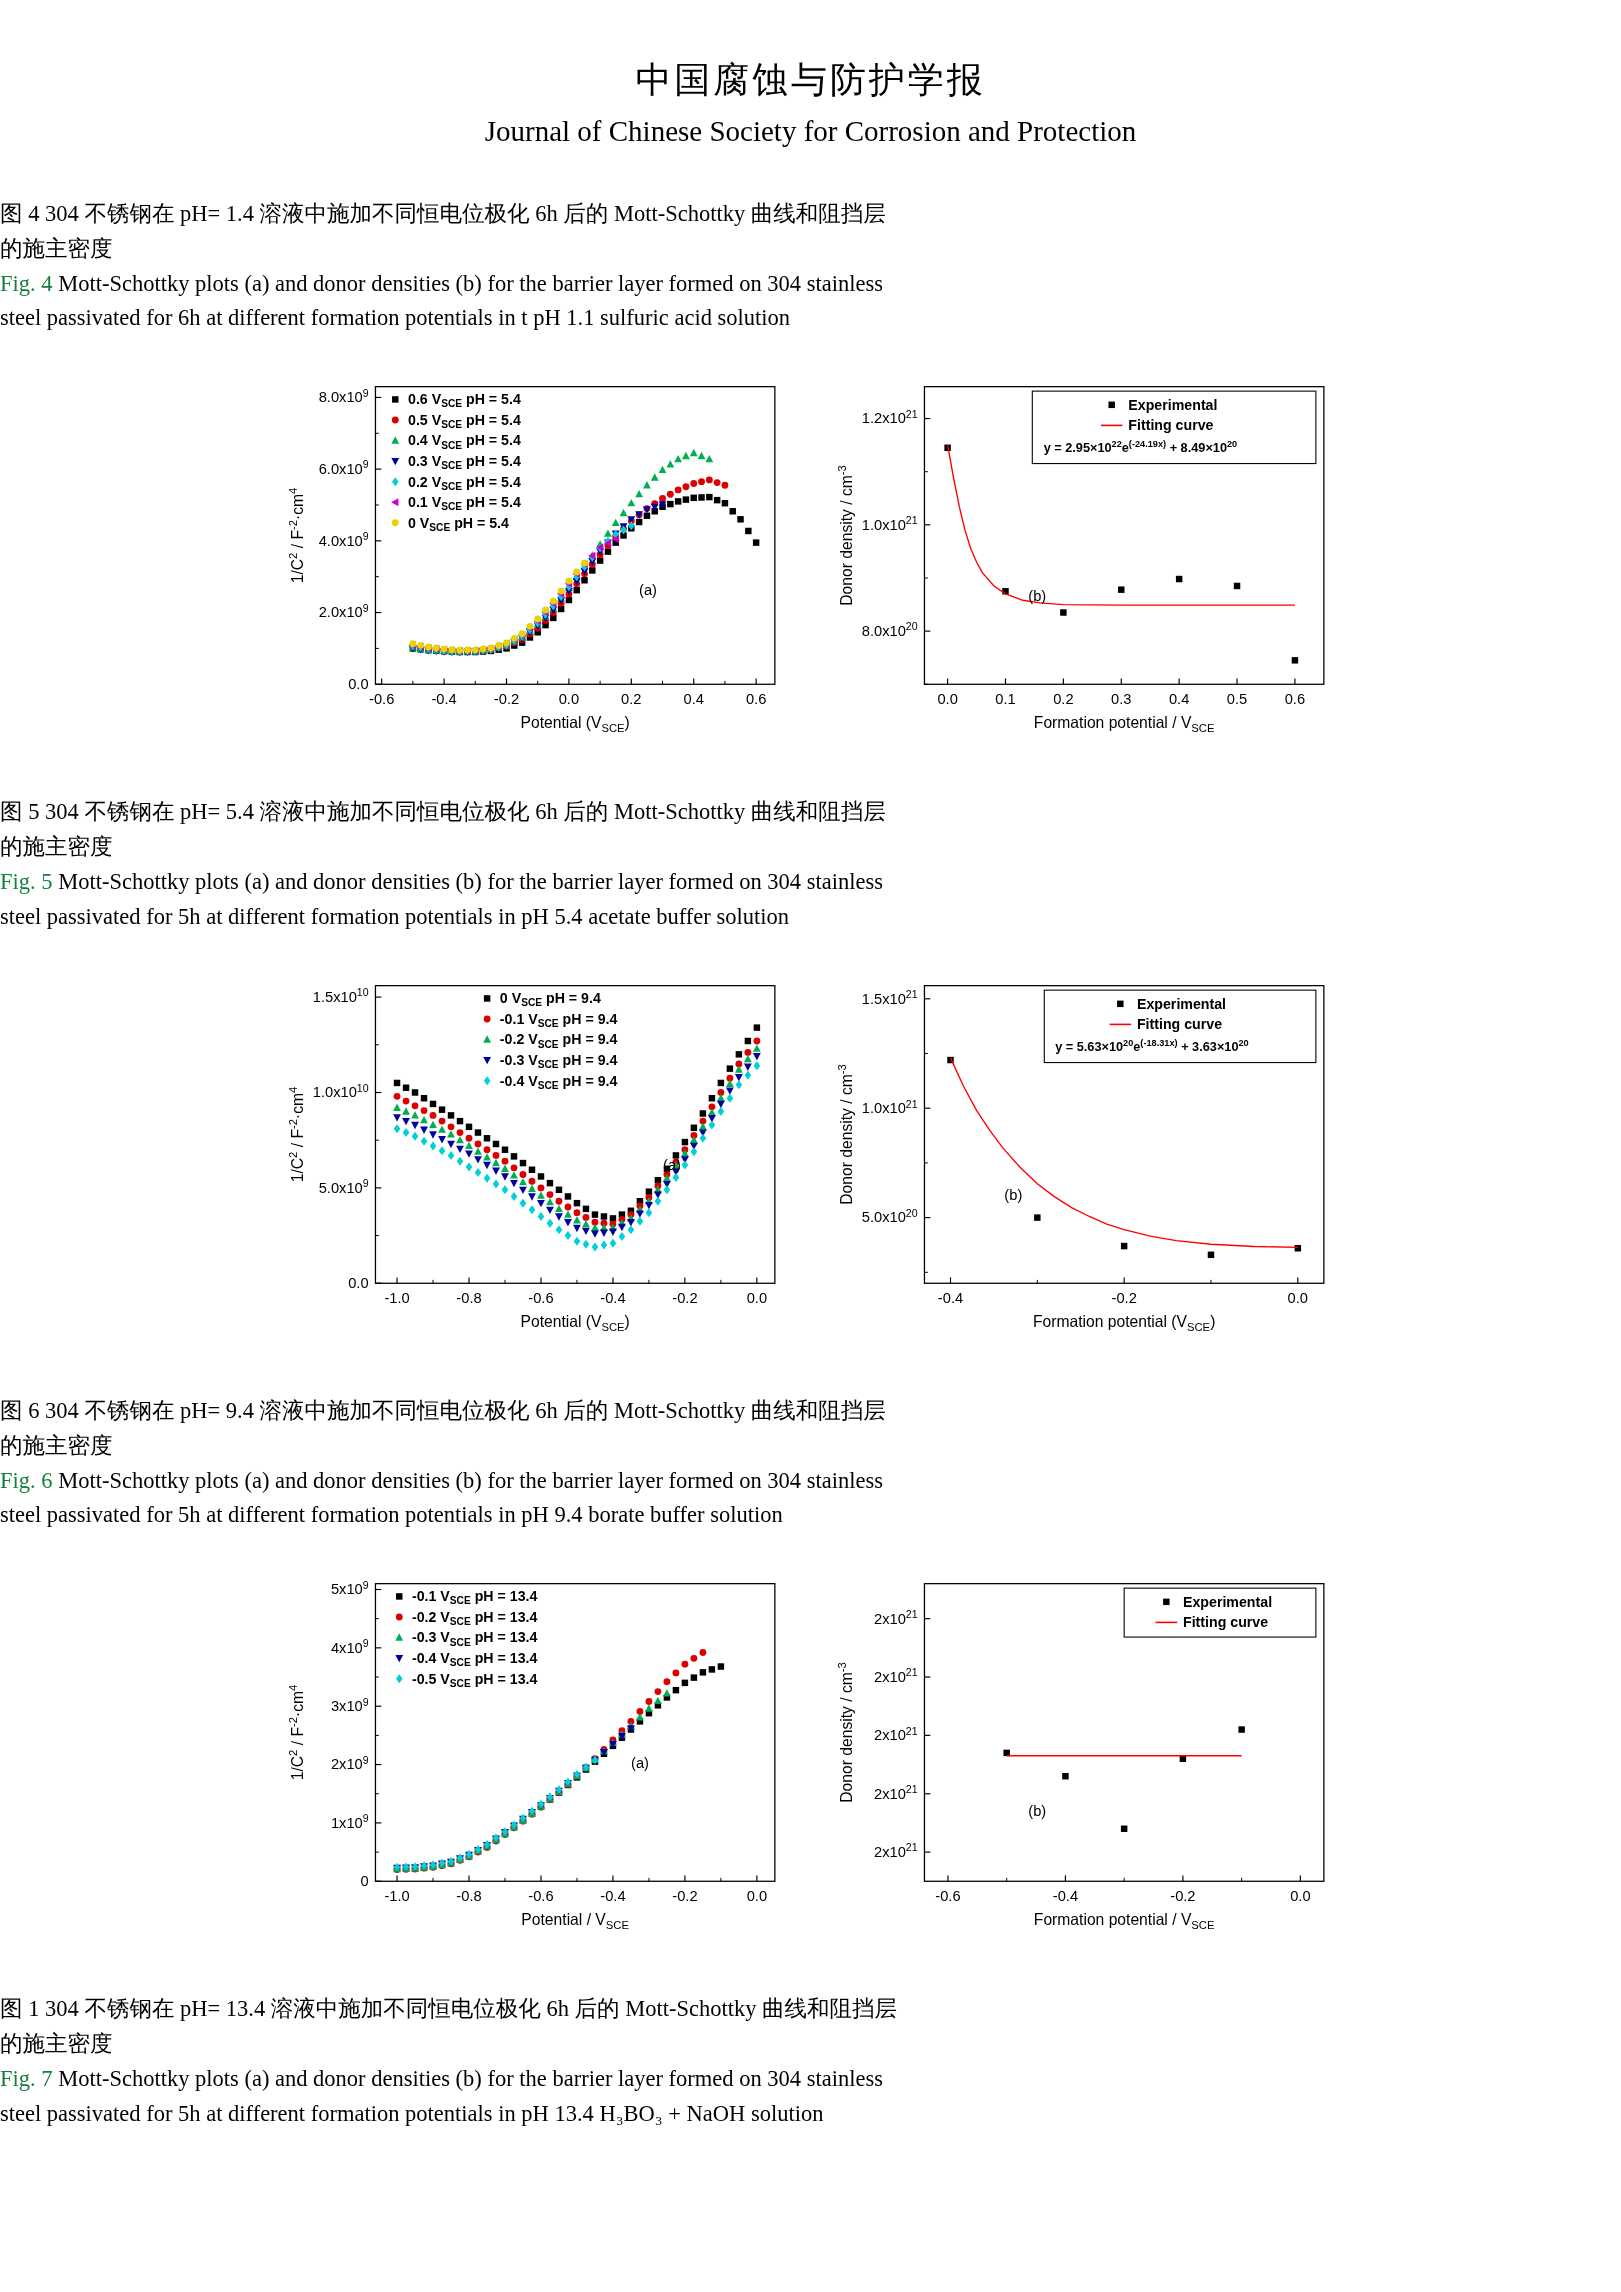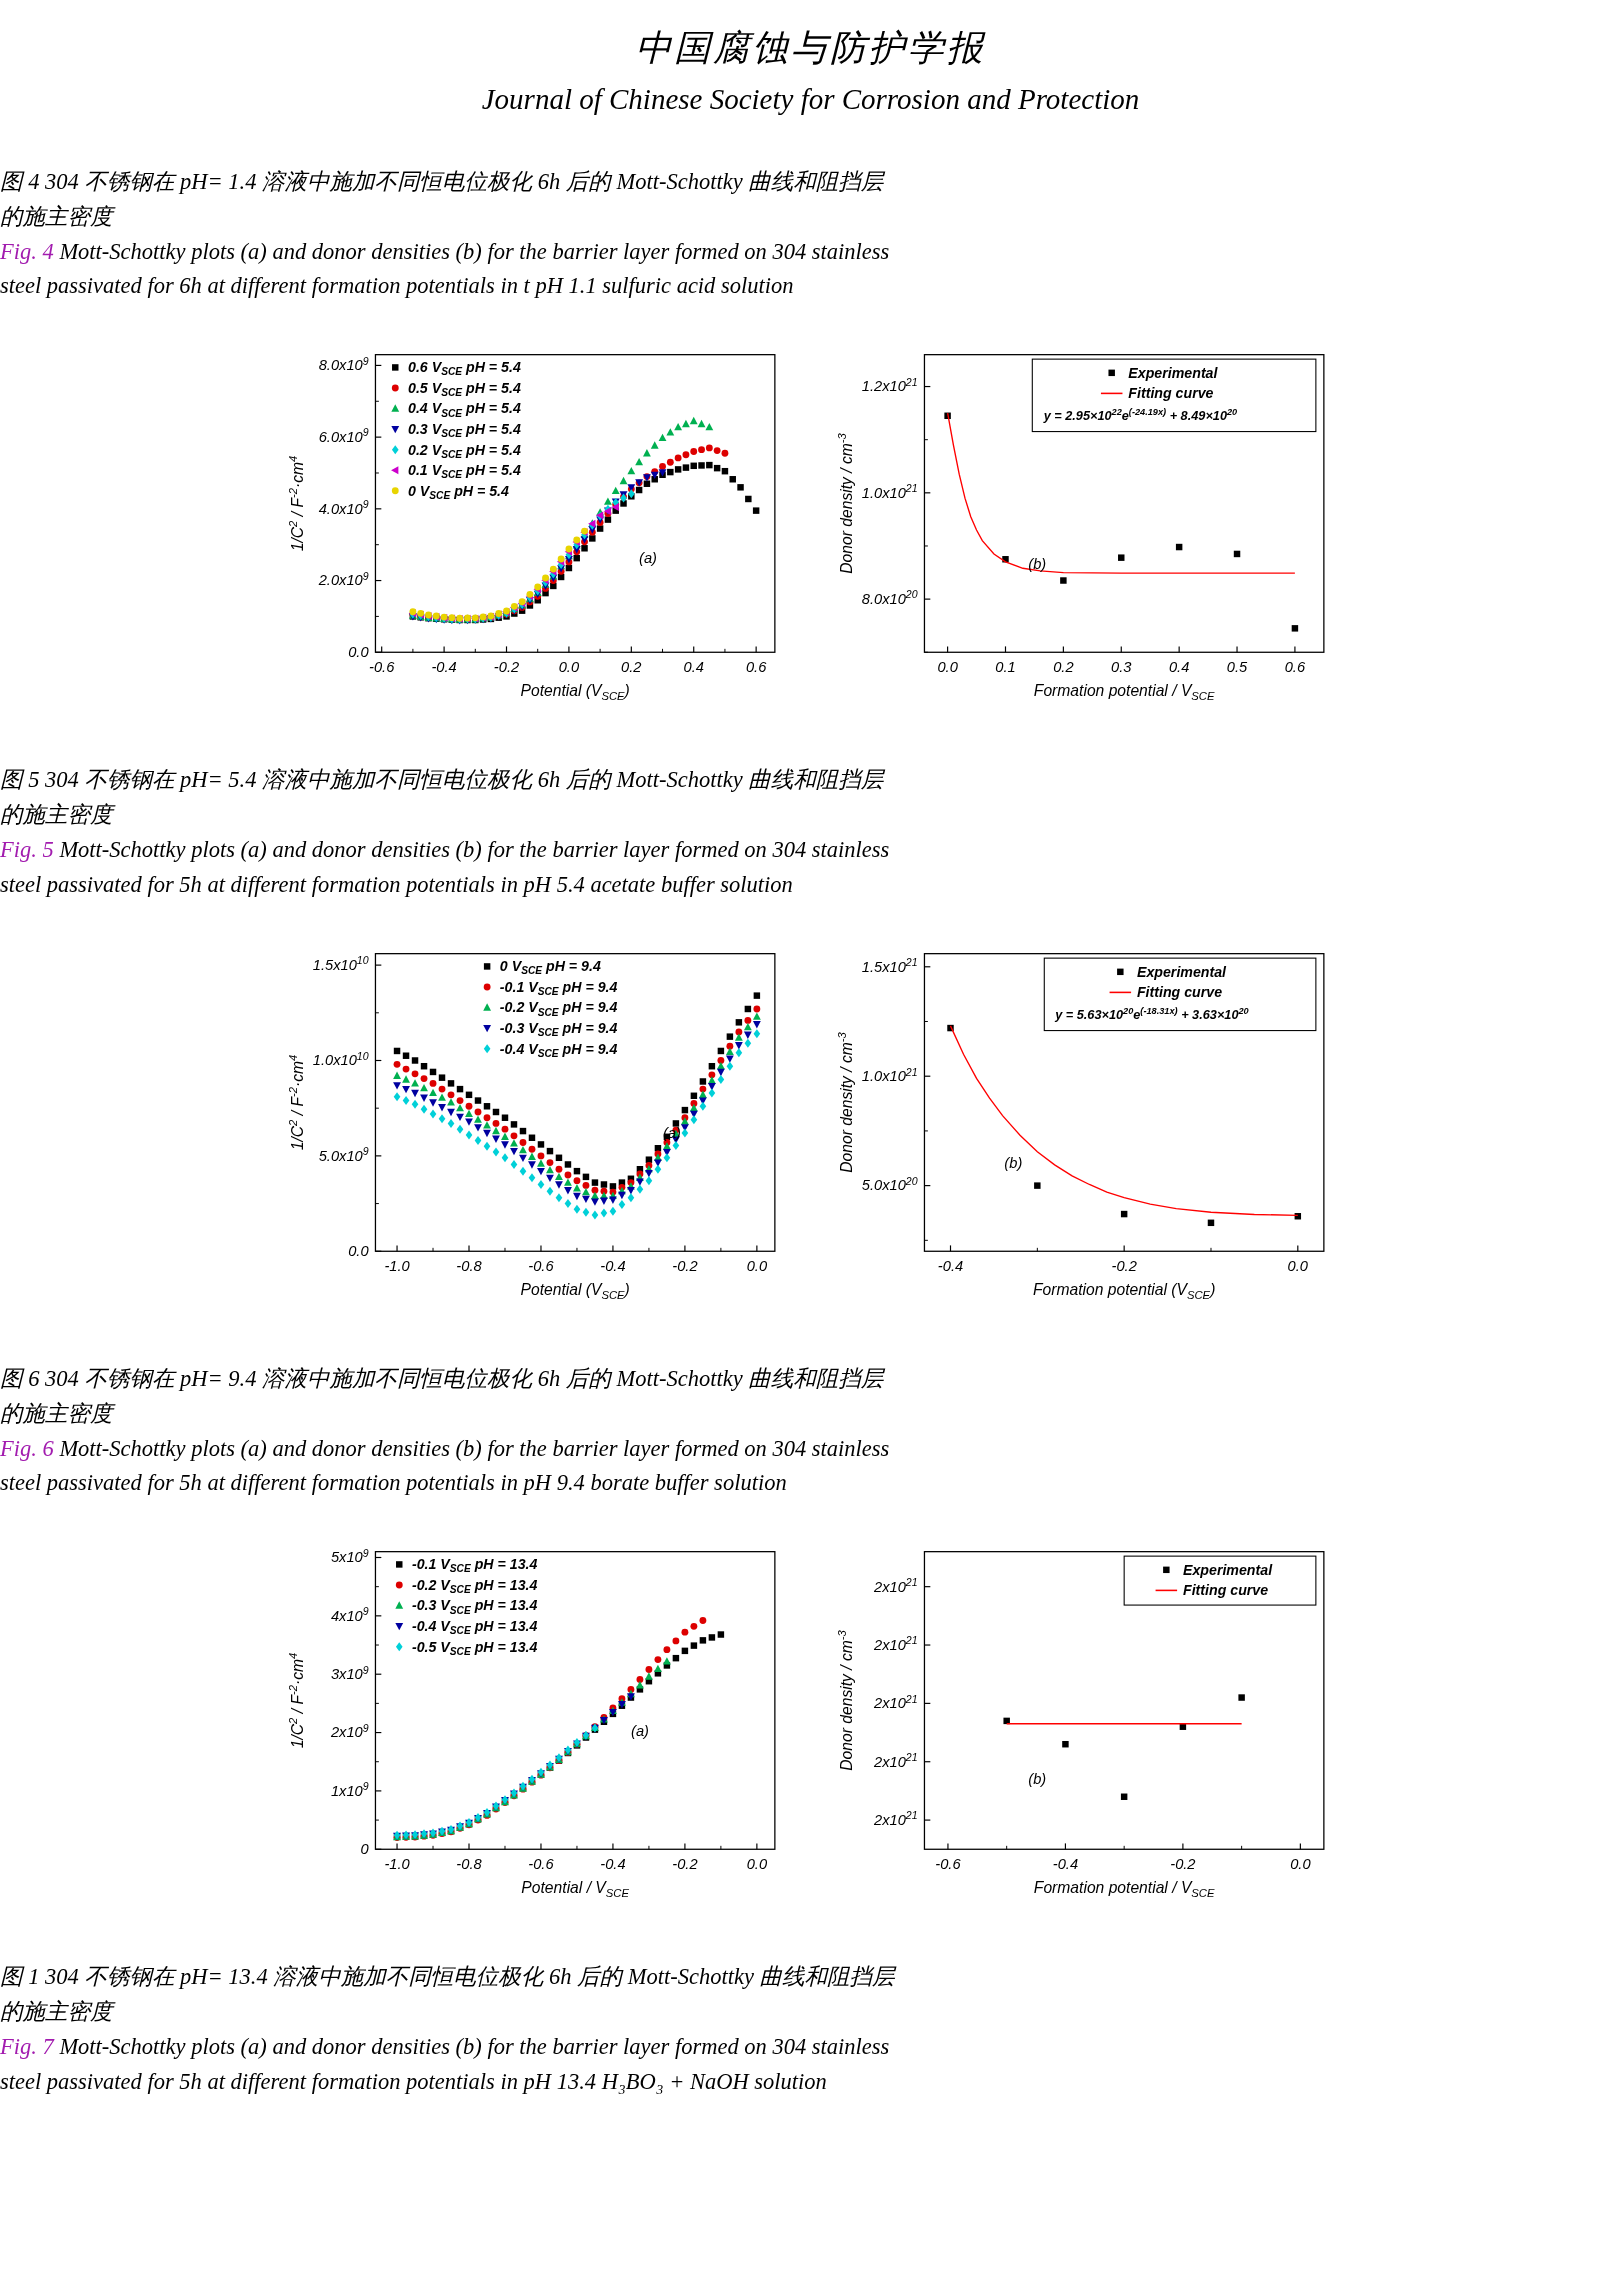--- a/index.html
+++ b/index.html
@@ -1,24 +1,24 @@
 <!DOCTYPE html>
 <html><head>
 <meta charset="utf-8">
 <style>
   html,body{margin:0;padding:0;}
   body{width:1621px;height:2293px;background:#ffffff;color:#000;
        font-family:"Liberation Serif","DejaVu Serif",serif;}
-  .page{padding-top:24px;font-style:italic;}
+  .page{padding-top:56px;}
   h1.jtitle{margin:0;text-align:center;font-size:36px;font-weight:normal;letter-spacing:2.9px;}
   .jsub{text-align:center;font-size:29px;margin-top:9.8px;}
   .caption{margin-top:49px;}
   .chart-row + .caption{margin-top:52px;}
   .caption p{margin:0;font-size:22.5px;line-height:1.55;}
-  .figlabel{color:#a21caf;}
+  .figlabel{color:#15803d;}
   .chart-row{display:flex;justify-content:center;gap:39px;margin-top:35px;}
   .chart{width:510px;height:372px;}
   svg text{font-family:"Liberation Sans","DejaVu Sans",sans-serif;fill:#000;}
 </style>
 </head>
 <body>
 
 <div class="page">
 
   <header>

